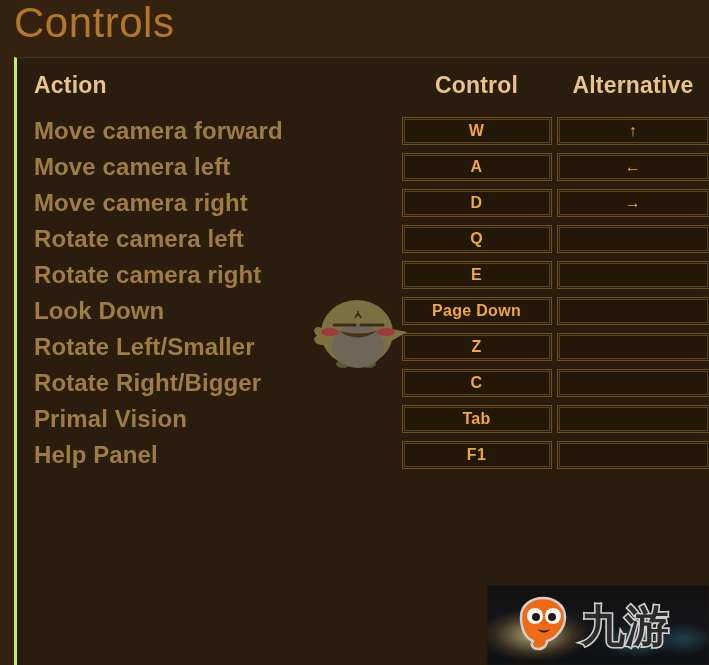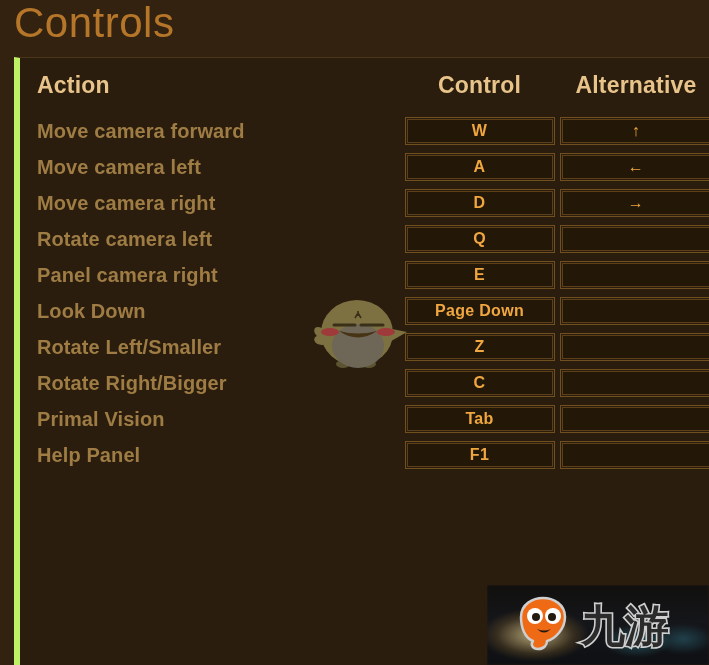--- a/index.html
+++ b/index.html
@@ -31,21 +31,21 @@
 
   
   #controls-panel {
     position: absolute;
     left: 14px;
     top: 57px;
     width: 695px;
     height: 608px;
     background: #2a1d0e;
     border-top: 1px solid #4b3418;
-    border-left: 6px solid #bef264;
+    border-left: 3px solid #bef264;
     overflow: hidden;
   }
 
   
   table.ctrl-table {
     width: 100%;
     border-collapse: collapse;
     table-layout: fixed;
   }
   table.ctrl-table col.c-action { width: 382px; }
@@ -62,21 +62,21 @@
     letter-spacing: 0.2px;
   }
   th.h-action { text-align: left;   padding-left: 17px; }
   th.h-control { text-align: center; }
   th.h-alt     { }
 
   tbody tr { height: 36px; }
   tbody td { padding: 0; vertical-align: middle; }
 
   td.action-cell {
-    font-size: 20px;
+    font-size: 24px;
     font-weight: bold;
     color: #9e7c44;
     padding-left: 17px;
     white-space: nowrap;
     letter-spacing: 0.1px;
   }
 
   td.key-cell { text-align: center; }
 
   
@@ -187,21 +187,21 @@
         <tr>
           <td class="action-cell">Rotate camera left</td>
           <td class="key-cell control-cell">
             <span class="key">Q</span>
           </td>
           <td class="key-cell alt-cell">
             <span class="key empty"></span>
           </td>
         </tr>
         <tr>
-          <td class="action-cell">Panel camera right</td>
+          <td class="action-cell">Rotate camera right</td>
           <td class="key-cell control-cell">
             <span class="key">E</span>
           </td>
           <td class="key-cell alt-cell">
             <span class="key empty"></span>
           </td>
         </tr>
         <tr>
           <td class="action-cell">Look Down</td>
           <td class="key-cell control-cell">

